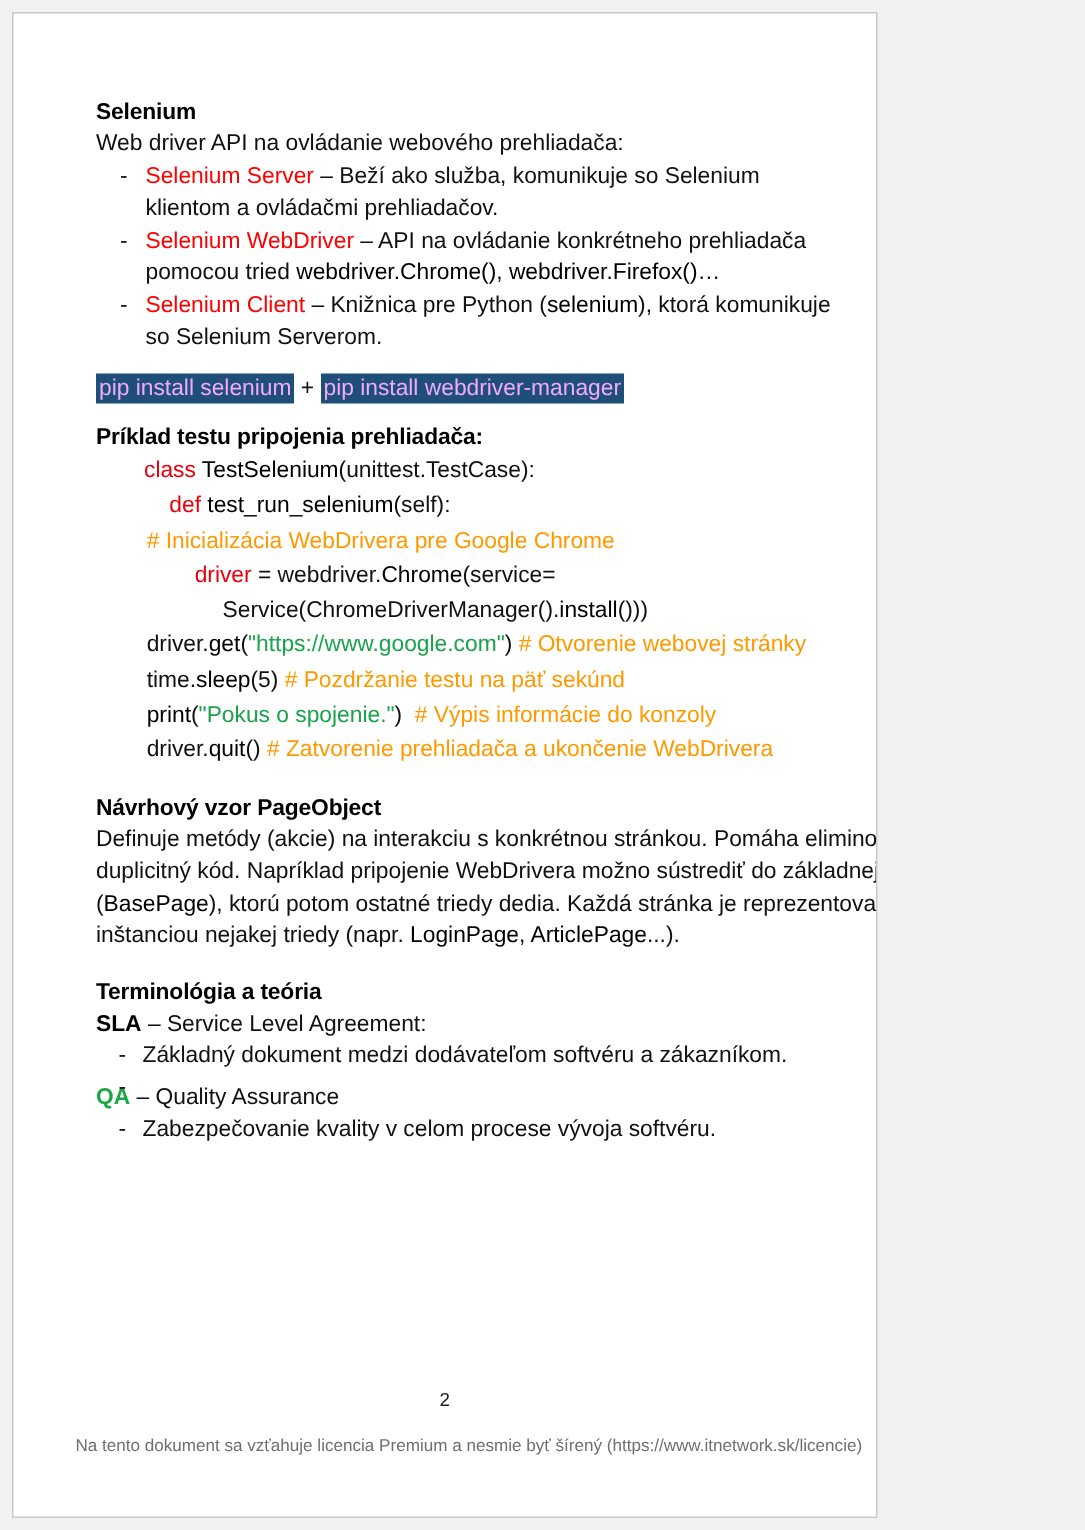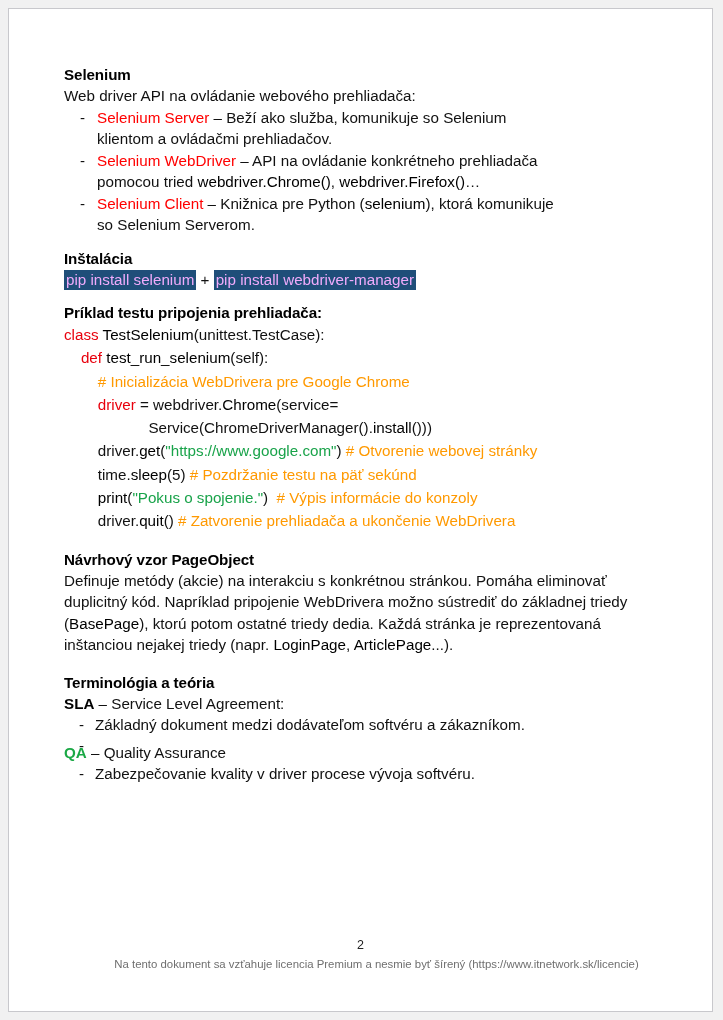--- a/index.html
+++ b/index.html
@@ -10,21 +10,21 @@
   body {
     width: 723px;
     height: 1020px;
     font-family: "Liberation Sans", sans-serif;
     -webkit-font-smoothing: antialiased;
   }
   .page {
     position: absolute;
     left: 8px;
     top: 8px;
-    width: 705px;
+    width: 577px;
     height: 1004px;
     background: #ffffff;
     border: 1px solid #c8c8cc;
     box-sizing: border-box;
     overflow: hidden;
   }
   .content {
     position: absolute;
     left: 55px;
     top: 55px;
@@ -63,21 +63,21 @@
     top: 0;
   }
   ul.dash.tight > li { padding-left: 31px; }
   ul.dash.tight > li .dash-mark { left: 15px; }
 
   .red   { color: #ff0000; }
   .blue  { color: #000000; }
   .green { color: #1aa845; }
   .orange{ color: #ff9900; }
   .strgreen { color: #19a34a; }
-  .kw-red { color: #e8000d; }
+  .kw-red { color: #e8000d; margin-left: 32px; }
 
   .hl {
     background: #1f4e79;
     color: #f0abfc;
     padding: 1px 2px 2px 2px;
   }
 
   .gap-s { height: 7px; }
   .gap-m { height: 12px; }
   .gap-l { height: 16px; }
@@ -99,21 +99,21 @@
   }
   .pagenum {
     font-size: 12.5px;
     color: #222222;
     line-height: 17px;
   }
   .licence {
     font-size: 11.4px;
     color: #6f6f6f;
     line-height: 17px;
-    margin-top: 2px;
+    margin-top: 14px;
     padding-left: 32px;
   }
 </style>
 </head>
 <body>
 
 <div class="page">
   <div class="content">
 
     <div class="h-bold">Selenium</div>
@@ -132,21 +132,20 @@
       </li>
       <li>
         <span class="dash-mark">-</span>
         <span class="red">Selenium Client</span><span> – </span><span>Knižnica pre Python (</span><span class="blue">selenium</span><span>), ktorá komunikuje</span><br>
         <span>so Selenium Serverom.</span>
       </li>
     </ul>
 
     <div class="gap-m"></div>
 
-    <div class="h-bold">Inštalácia</div>
     <div class="para"><span class="hl">pip install selenium</span><span> + </span><span class="hl">pip install webdriver-manager</span></div>
 
     <div class="gap-m"></div>
 
     <div class="h-bold">Príklad testu pripojenia prehliadača:</div>
     <div class="code" id="code-block"><div><span></span><span class="kw-red">class </span><span class="blue">TestSelenium</span><span>(unittest.TestCase):</span></div><div><span>    </span><span class="kw-red">def </span><span class="blue">test_run_selenium</span><span>(self):</span></div><div><span>        </span><span class="orange"># Inicializácia WebDrivera pre Google Chrome</span></div><div><span>        </span><span class="kw-red">driver</span><span> = webdriver.</span><span class="blue">Chrome</span><span>(service=</span></div><div><span>                    </span><span>Service(ChromeDriverManager().</span><span class="blue">install</span><span>()))</span></div><div><span>        </span><span>driver.</span><span class="blue">get</span><span>(</span><span class="strgreen">"https://www.google.com"</span><span>) </span><span class="orange"># Otvorenie webovej stránky</span></div><div><span>        </span><span>time.</span><span class="blue">sleep</span><span>(5) </span><span class="orange"># Pozdržanie testu na päť sekúnd</span></div><div><span>        </span><span class="blue">print</span><span>(</span><span class="strgreen">"Pokus o spojenie."</span><span>)  </span><span class="orange"># Výpis informácie do konzoly</span></div><div><span>        </span><span>driver.</span><span class="blue">quit</span><span>() </span><span class="orange"># Zatvorenie prehliadača a ukončenie WebDrivera</span></div></div>
 
     <div class="gap-l"></div>
 
     <div class="h-bold">Návrhový vzor PageObject</div>
@@ -169,21 +168,21 @@
       </ul>
     </div>
 
     <div class="gap-s"></div>
 
     <div>
       <div class="para para-tight"><span class="green" style="font-weight:bold">QA</span><span> – Quality Assurance</span></div>
       <ul class="dash tight">
         <li>
           <span class="dash-mark">-</span>
-          <span>Zabezpečovanie kvality v driver procese vývoja softvéru.</span>
+          <span>Zabezpečovanie kvality v celom procese vývoja softvéru.</span>
         </li>
       </ul>
     </div>
 
   </div>
 
   <div class="footer">
     <div class="pagenum">2</div>
     <div class="licence">Na tento dokument sa vzťahuje licencia Premium a nesmie byť šírený (https://www.itnetwork.sk/licencie)</div>
   </div>

